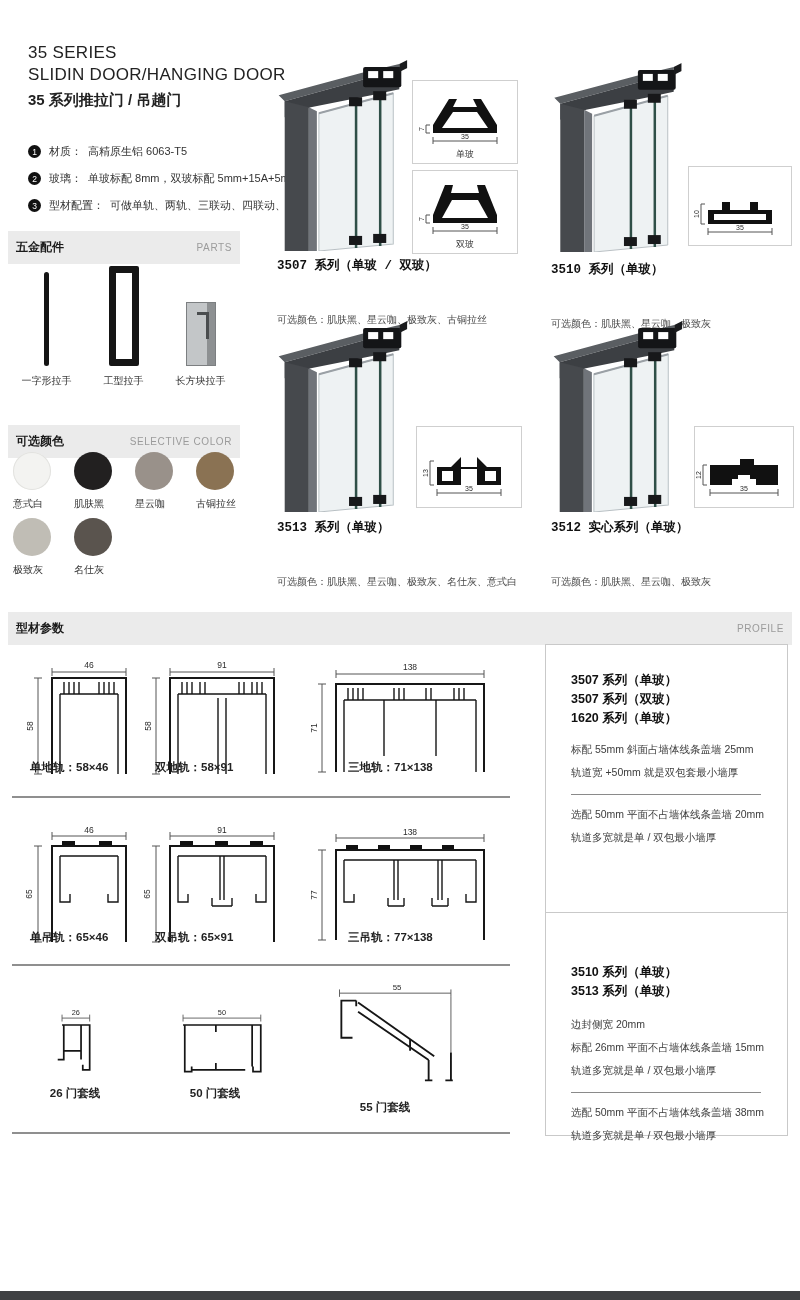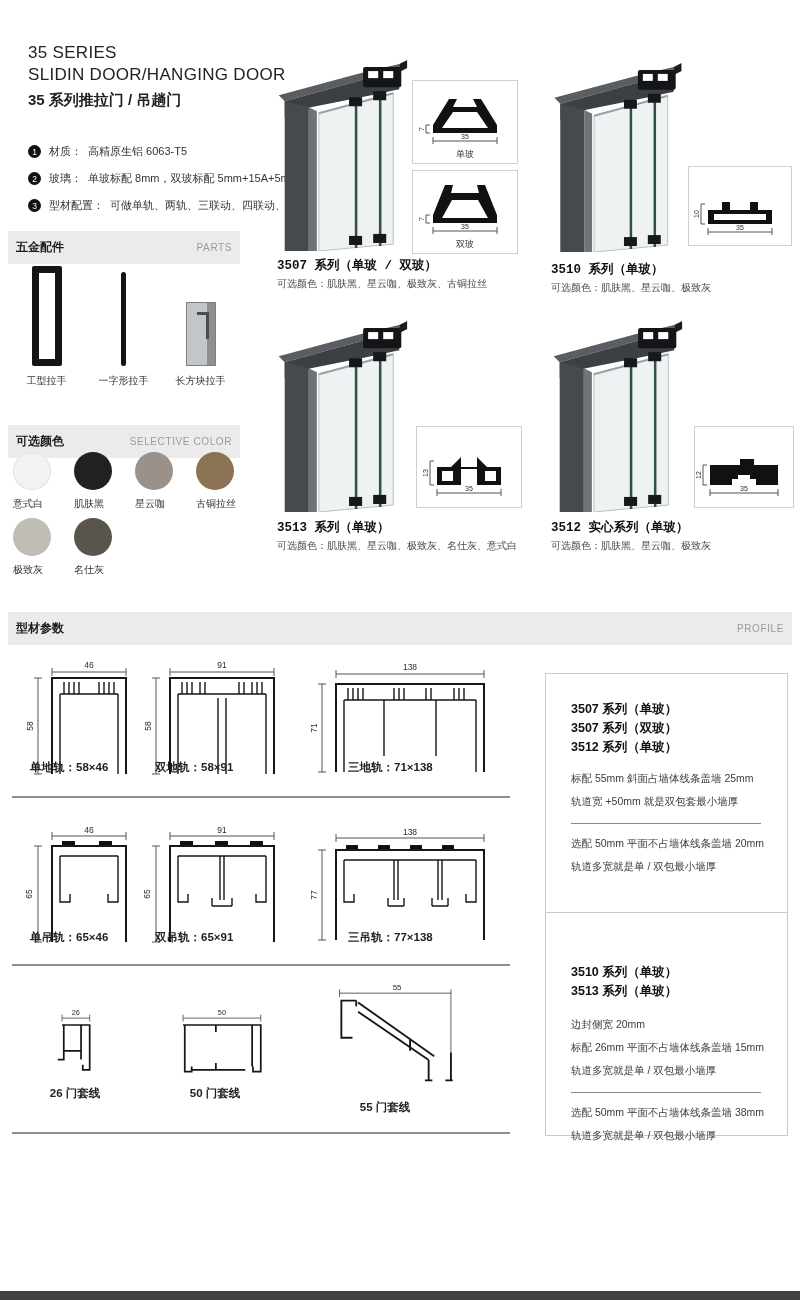--- a/index.html
+++ b/index.html
@@ -29,21 +29,21 @@
   .handle-label{font-size:10px;color:#333;margin-top:8px;}
 
   
   .swatch{position:absolute;width:56px;display:flex;flex-direction:column;align-items:flex-start;}
   .dot{width:38px;height:38px;border-radius:50%;}
   .dot.light{box-shadow:inset 0 0 0 1px #e2e2df;}
   .clabel{font-size:10px;color:#333;margin-top:7px;}
 
   
   .product-name{position:absolute;font-size:12.5px;font-weight:bold;color:#111;font-family:Liberation Mono, monospace;}
-  .product-colors{position:absolute;font-size:10px;color:#4a4a4a;}
+  .product-colors{position:absolute;font-size:10px;color:#4a4a4a;margin-top:36px;}
   .secbox{position:absolute;border:1px solid #cfcfcf;box-sizing:border-box;display:flex;flex-direction:column;align-items:center;justify-content:center;background:#fff;}
   .secbox .glazing-label{font-size:9px;color:#333;margin-top:1px;}
 
   
   .dr-label{position:absolute;font-size:11.5px;font-weight:bold;color:#222;}
   .divider{position:absolute;height:2px;background:#8f8f8f;}
   svg text{font-family:"Liberation Sans","DejaVu Sans",sans-serif;}
   .dim-t{font-size:8.5px;fill:#2b2b2b;}
   .dim-s{font-size:7px;fill:#2b2b2b;}
   .dl{stroke:#555;stroke-width:1;fill:none;}
@@ -108,29 +108,29 @@
   </div>
 </div>
 
 <div class="secbar" style="left:8px;top:231px;width:232px">
   <span class="cn">五金配件</span>
   <span class="en">PARTS</span>
 </div>
 <div class="handles">
   <div class="handle-col">
     <div class="handle-img">
+        <div class="handle-straight"></div>
+      </div>
+    <div class="handle-label">一字形拉手</div>
+  </div>
+  <div class="handle-col">
+    <div class="handle-img">
         <div class="handle-frame"></div>
       </div>
     <div class="handle-label">工型拉手</div>
-  </div>
-  <div class="handle-col">
-    <div class="handle-img">
-        <div class="handle-straight"></div>
-      </div>
-    <div class="handle-label">一字形拉手</div>
   </div>
   <div class="handle-col">
     <div class="handle-img">
         <div class="handle-block"></div>
       </div>
     <div class="handle-label">长方块拉手</div>
   </div>
 </div>
 
 <div class="secbar" style="left:8px;top:425px;width:232px">
@@ -318,24 +318,24 @@
 <svg class="abs" style="left:310px;top:982px" width="150" height="104" viewBox="0 0 150 112">
   <text class="dim-t" x="88" y="9" text-anchor="middle">55</text>
   <path class="dl" d="M26,12 H146 M26,8 V16 M146,8 V16 M146,16 V76"></path>
   <path class="pf" d="M44,20 H28 V60 H40 M44,20 V26 M46,22 L128,80 M46,32 L122,84 M102,62 V74 M122,84 V106 M146,76 V106 M118,106 H126 M140,106 H148"></path>
 </svg>
 <div class="dr-label" style="left:38px;top:1086px;width:74px;text-align:center">26 门套线</div>
 <div class="dr-label" style="left:150px;top:1086px;width:130px;text-align:center">50 门套线</div>
 <div class="dr-label" style="left:310px;top:1100px;width:150px;text-align:center">55 门套线</div>
 <div class="divider" style="left:12px;top:1132px;width:498px"></div>
 
-<div class="infobox" style="left:545px;top:673px;height:272px">
+<div class="infobox" style="left:545px;top:644px;height:272px">
   <div class="ib-title">3507 系列（单玻）</div>
   <div class="ib-title">3507 系列（双玻）</div>
-  <div class="ib-title">3512 系列（单玻）</div>
+  <div class="ib-title">1620 系列（单玻）</div>
   <div style="height:10px"></div>
   <div class="ib-line">标配 55mm 斜面占墙体线条盖墙 25mm</div>
   <div class="ib-line">轨道宽 +50mm 就是双包套最小墙厚</div>
   <hr class="ib-sep">
   <div class="ib-line">选配 50mm 平面不占墙体线条盖墙 20mm</div>
   <div class="ib-line">轨道多宽就是单 / 双包最小墙厚</div>
 </div>
 
 <div class="infobox" style="left:545px;top:912px;height:224px;padding-top:50px">
   <div class="ib-title">3510 系列（单玻）</div>

